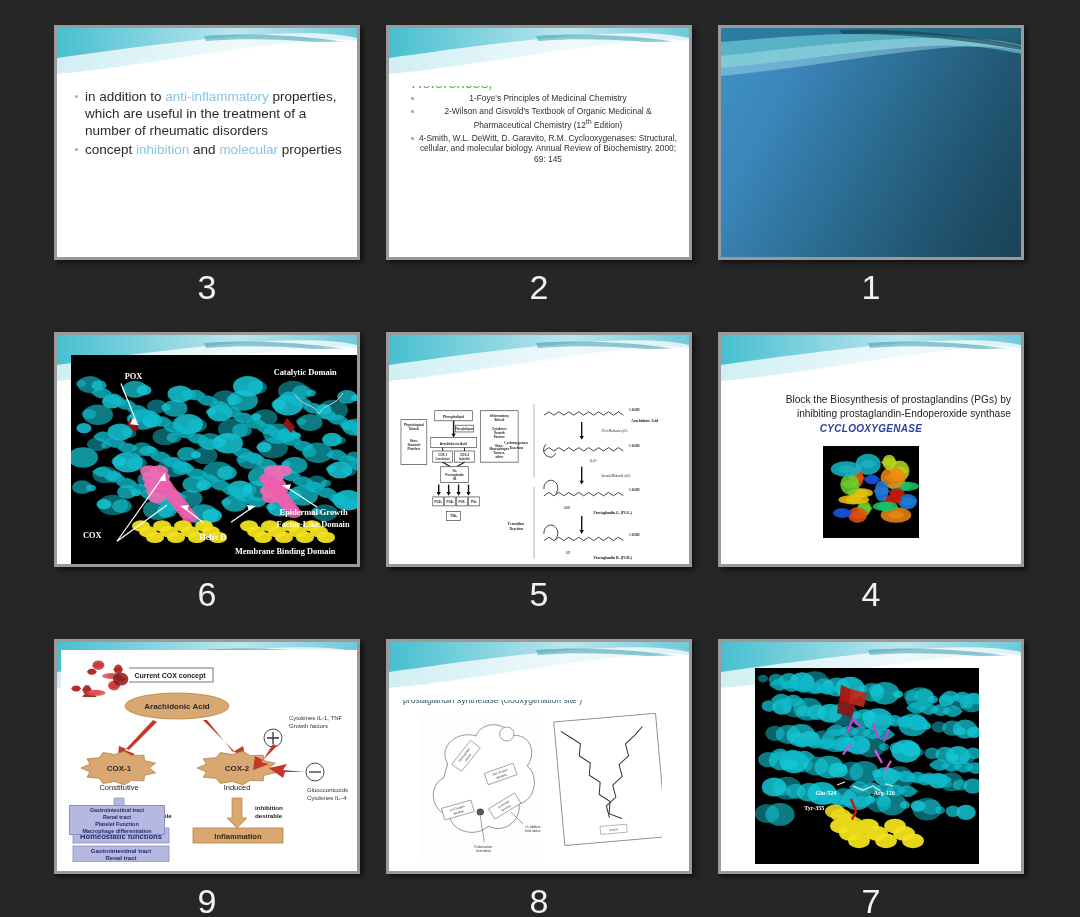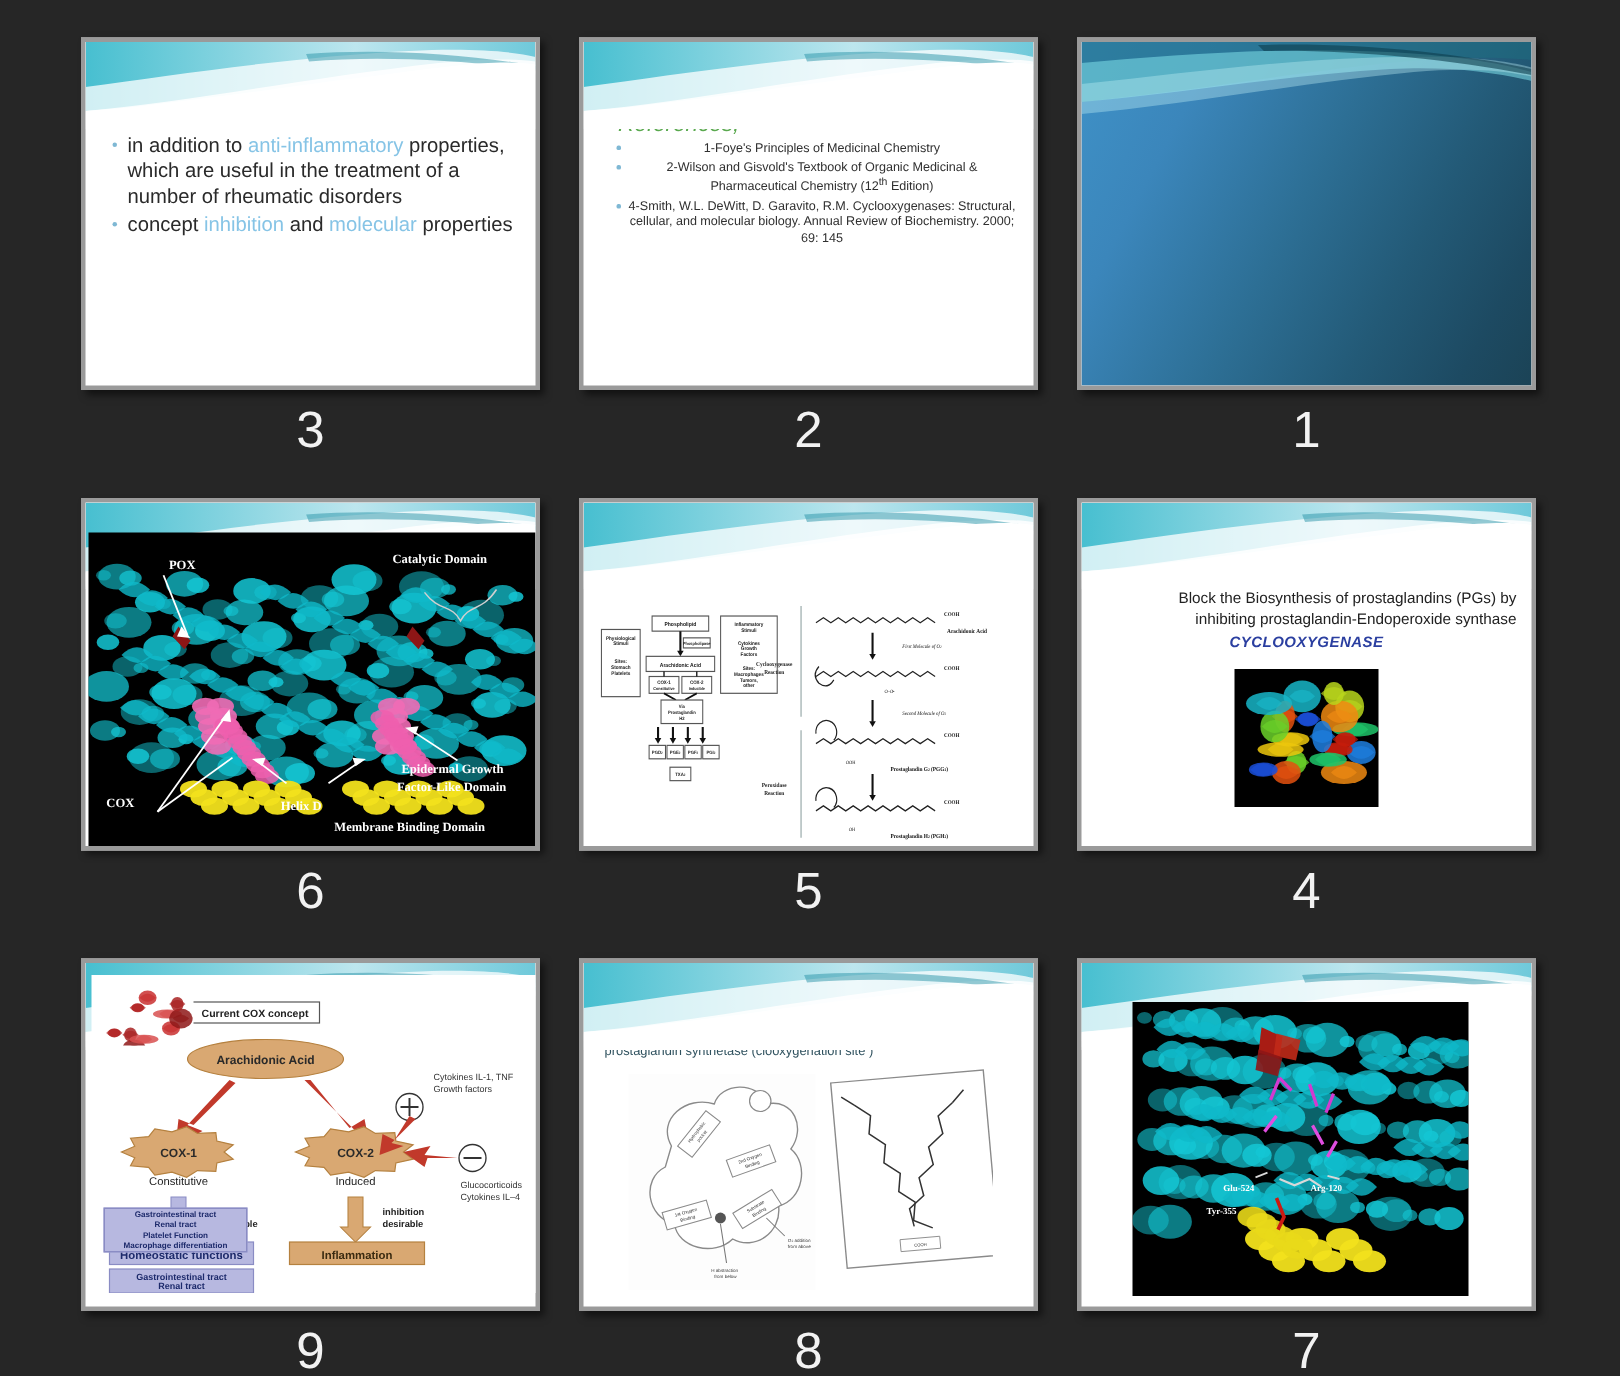--- a/index.html
+++ b/index.html
@@ -204,21 +204,21 @@
         </linearGradient>
       </defs>
       <rect x="0" y="0" width="306" height="58" fill="#ffffff"></rect>
       <path d="M0,0 L306,0 L306,18 C230,14 150,30 60,40 C38,43 16,45 0,46 Z" fill="url(#wg2)"></path>
       <path d="M0,30 C60,22 140,10 220,6 C260,4 290,6 306,10 L306,22 C250,16 180,26 110,38 C70,45 30,50 0,52 Z" fill="#ffffff" opacity="0.75"></path>
       <path d="M0,46 C70,40 150,24 240,14 C270,11 292,11 306,13 L306,21 C280,18 250,20 210,27 C140,39 70,52 0,56 Z" fill="#ffffff" opacity="0.85"></path>
       <path d="M150,8 C200,4 260,8 306,16 L306,19 C258,12 200,9 152,13 Z" fill="#2a93a8" opacity="0.5"></path>
       <path d="M0,47 C80,42 160,26 250,16 C275,13 295,13 306,15 L306,58 L0,58 Z" fill="#ffffff"></path>
     </svg>
   </div>
-<div style="position:absolute;left:2px;top:20px;width:298px;height:209px;"><svg viewBox="0 0 298 220" preserveAspectRatio="none" style="width:100%;height:100%;background:#000">
+<div style="position:absolute;left:14px;top:20px;width:298px;height:209px;"><svg viewBox="0 0 298 220" preserveAspectRatio="none" style="width:100%;height:100%;background:#000">
               <ellipse cx="10" cy="30" rx="5" ry="3.5999999999999996" fill="#14c6d4" opacity="0.5"></ellipse>
               <ellipse cx="63" cy="67" rx="7.5" ry="5.3999999999999995" fill="#14c6d4" opacity="0.62"></ellipse>
               <ellipse cx="116" cy="104" rx="10" ry="7.199999999999999" fill="#14c6d4" opacity="0.74"></ellipse>
               <ellipse cx="169" cy="141" rx="12.5" ry="9" fill="#14c6d4" opacity="0.86"></ellipse>
               <ellipse cx="222" cy="38" rx="15" ry="10.799999999999999" fill="#14c6d4" opacity="0.5"></ellipse>
               <ellipse cx="275" cy="75" rx="5" ry="3.5999999999999996" fill="#14c6d4" opacity="0.62"></ellipse>
               <ellipse cx="48" cy="112" rx="7.5" ry="5.3999999999999995" fill="#14c6d4" opacity="0.74"></ellipse>
               <ellipse cx="101" cy="149" rx="10" ry="7.199999999999999" fill="#14c6d4" opacity="0.86"></ellipse>
               <ellipse cx="154" cy="46" rx="12.5" ry="9" fill="#14c6d4" opacity="0.5"></ellipse>
               <ellipse cx="207" cy="83" rx="15" ry="10.799999999999999" fill="#14c6d4" opacity="0.62"></ellipse>

